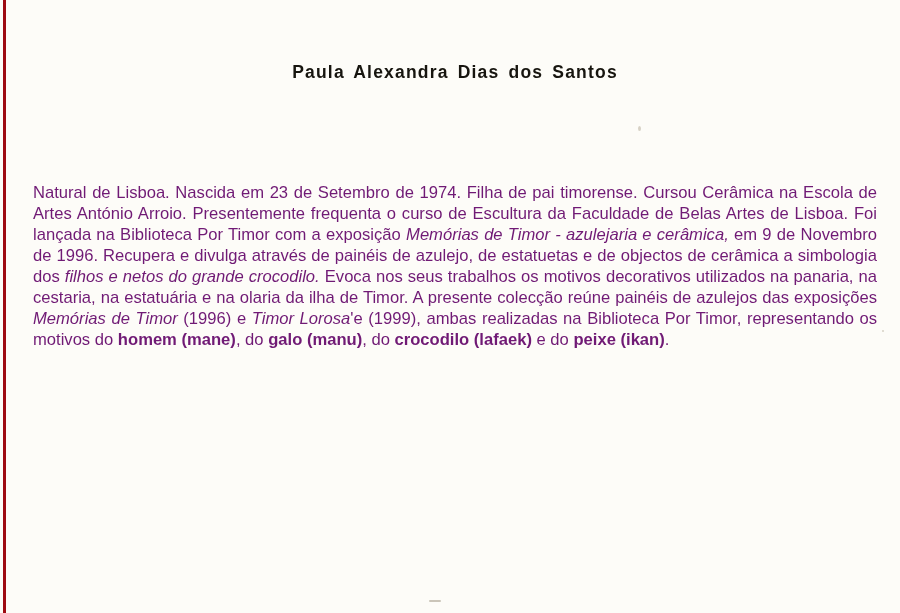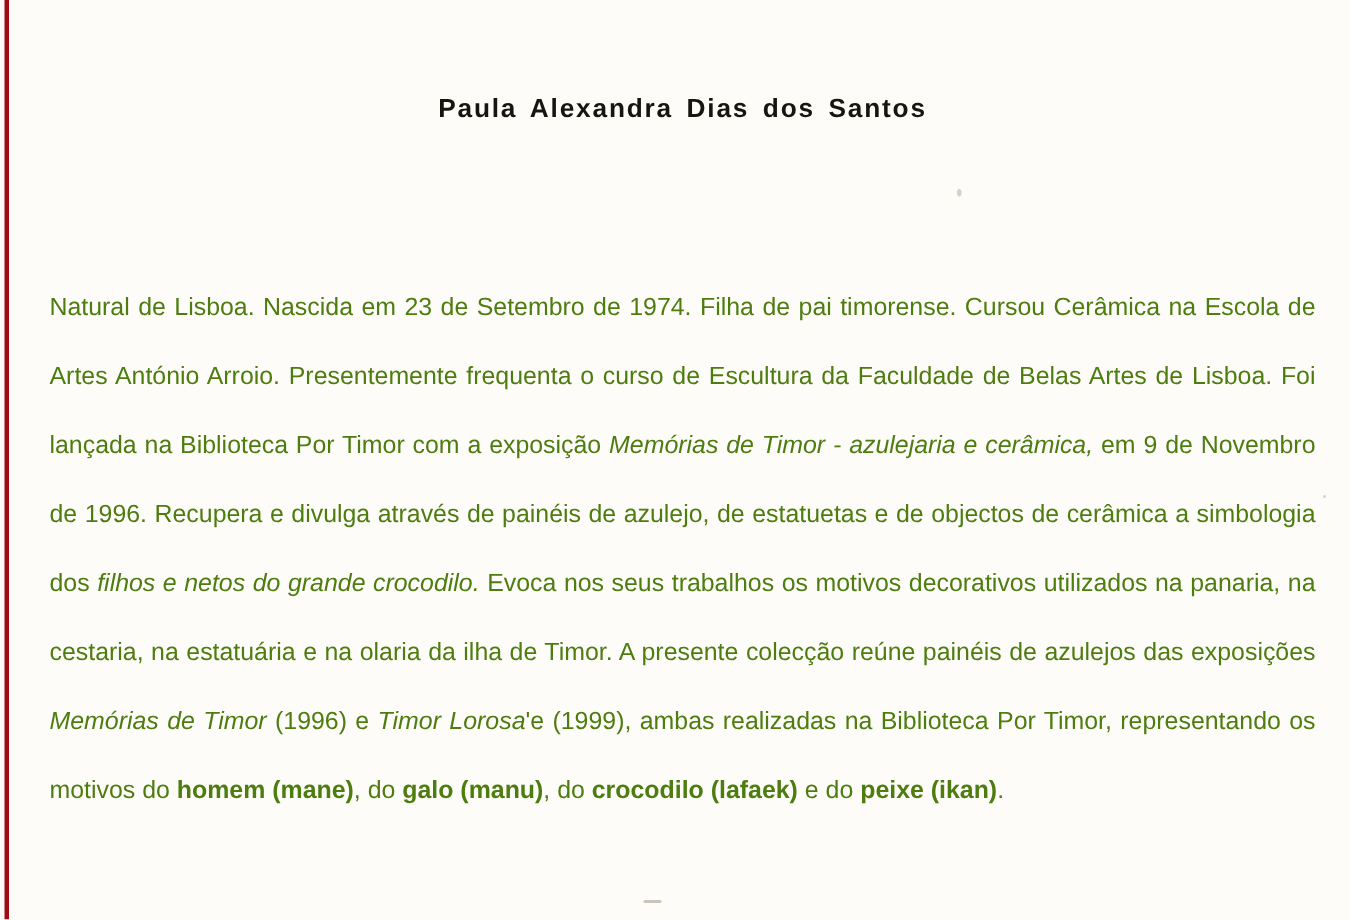--- a/index.html
+++ b/index.html
@@ -52,22 +52,22 @@
     color: #17150f;
     word-spacing: 3px;
   }
   #bodytext {
     position: absolute;
     left: 23px;
     top: 182px;
     width: 844px;
     font-family: "Liberation Sans", sans-serif;
     font-size: 16.6px;
-    line-height: 46px;
-    color: #4d7c0f;
+    line-height: 21px;
+    color: #701a75;
     text-align: justify;
     text-justify: inter-word;
   }
   #bodytext .para {
     margin: 0;
     text-align: justify;
   }
   #bodytext i {
     font-style: italic;
   }

